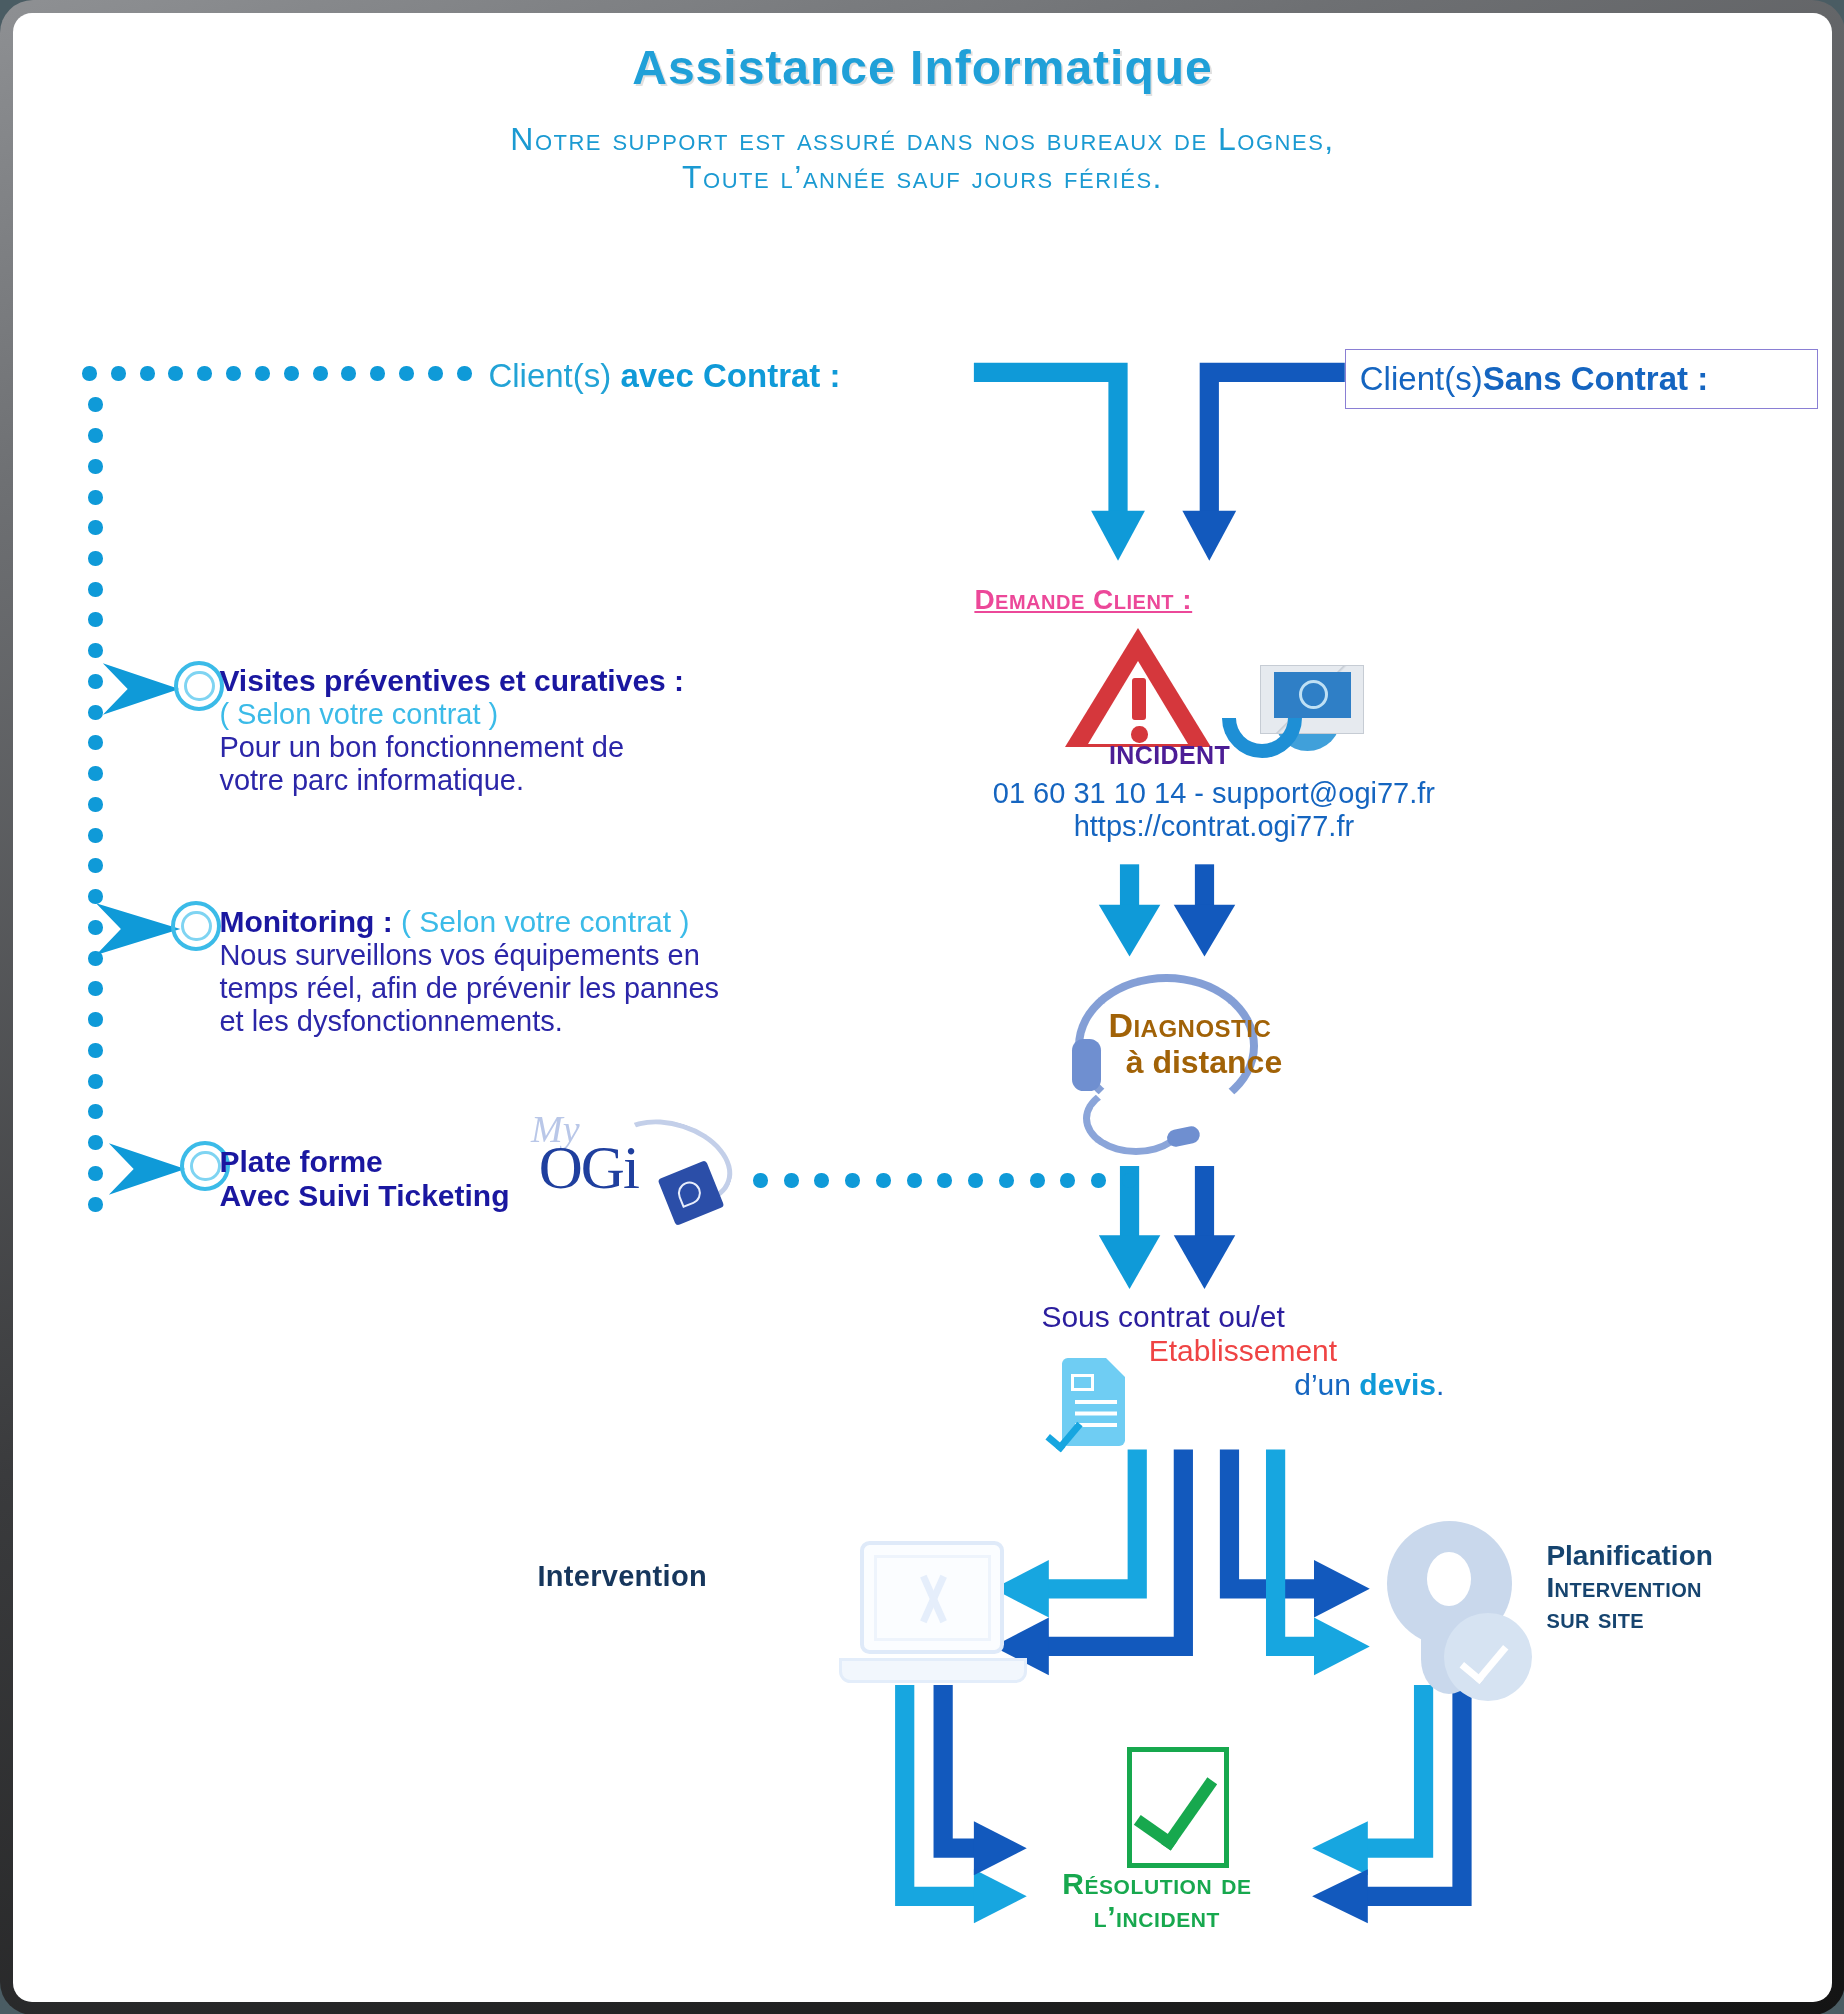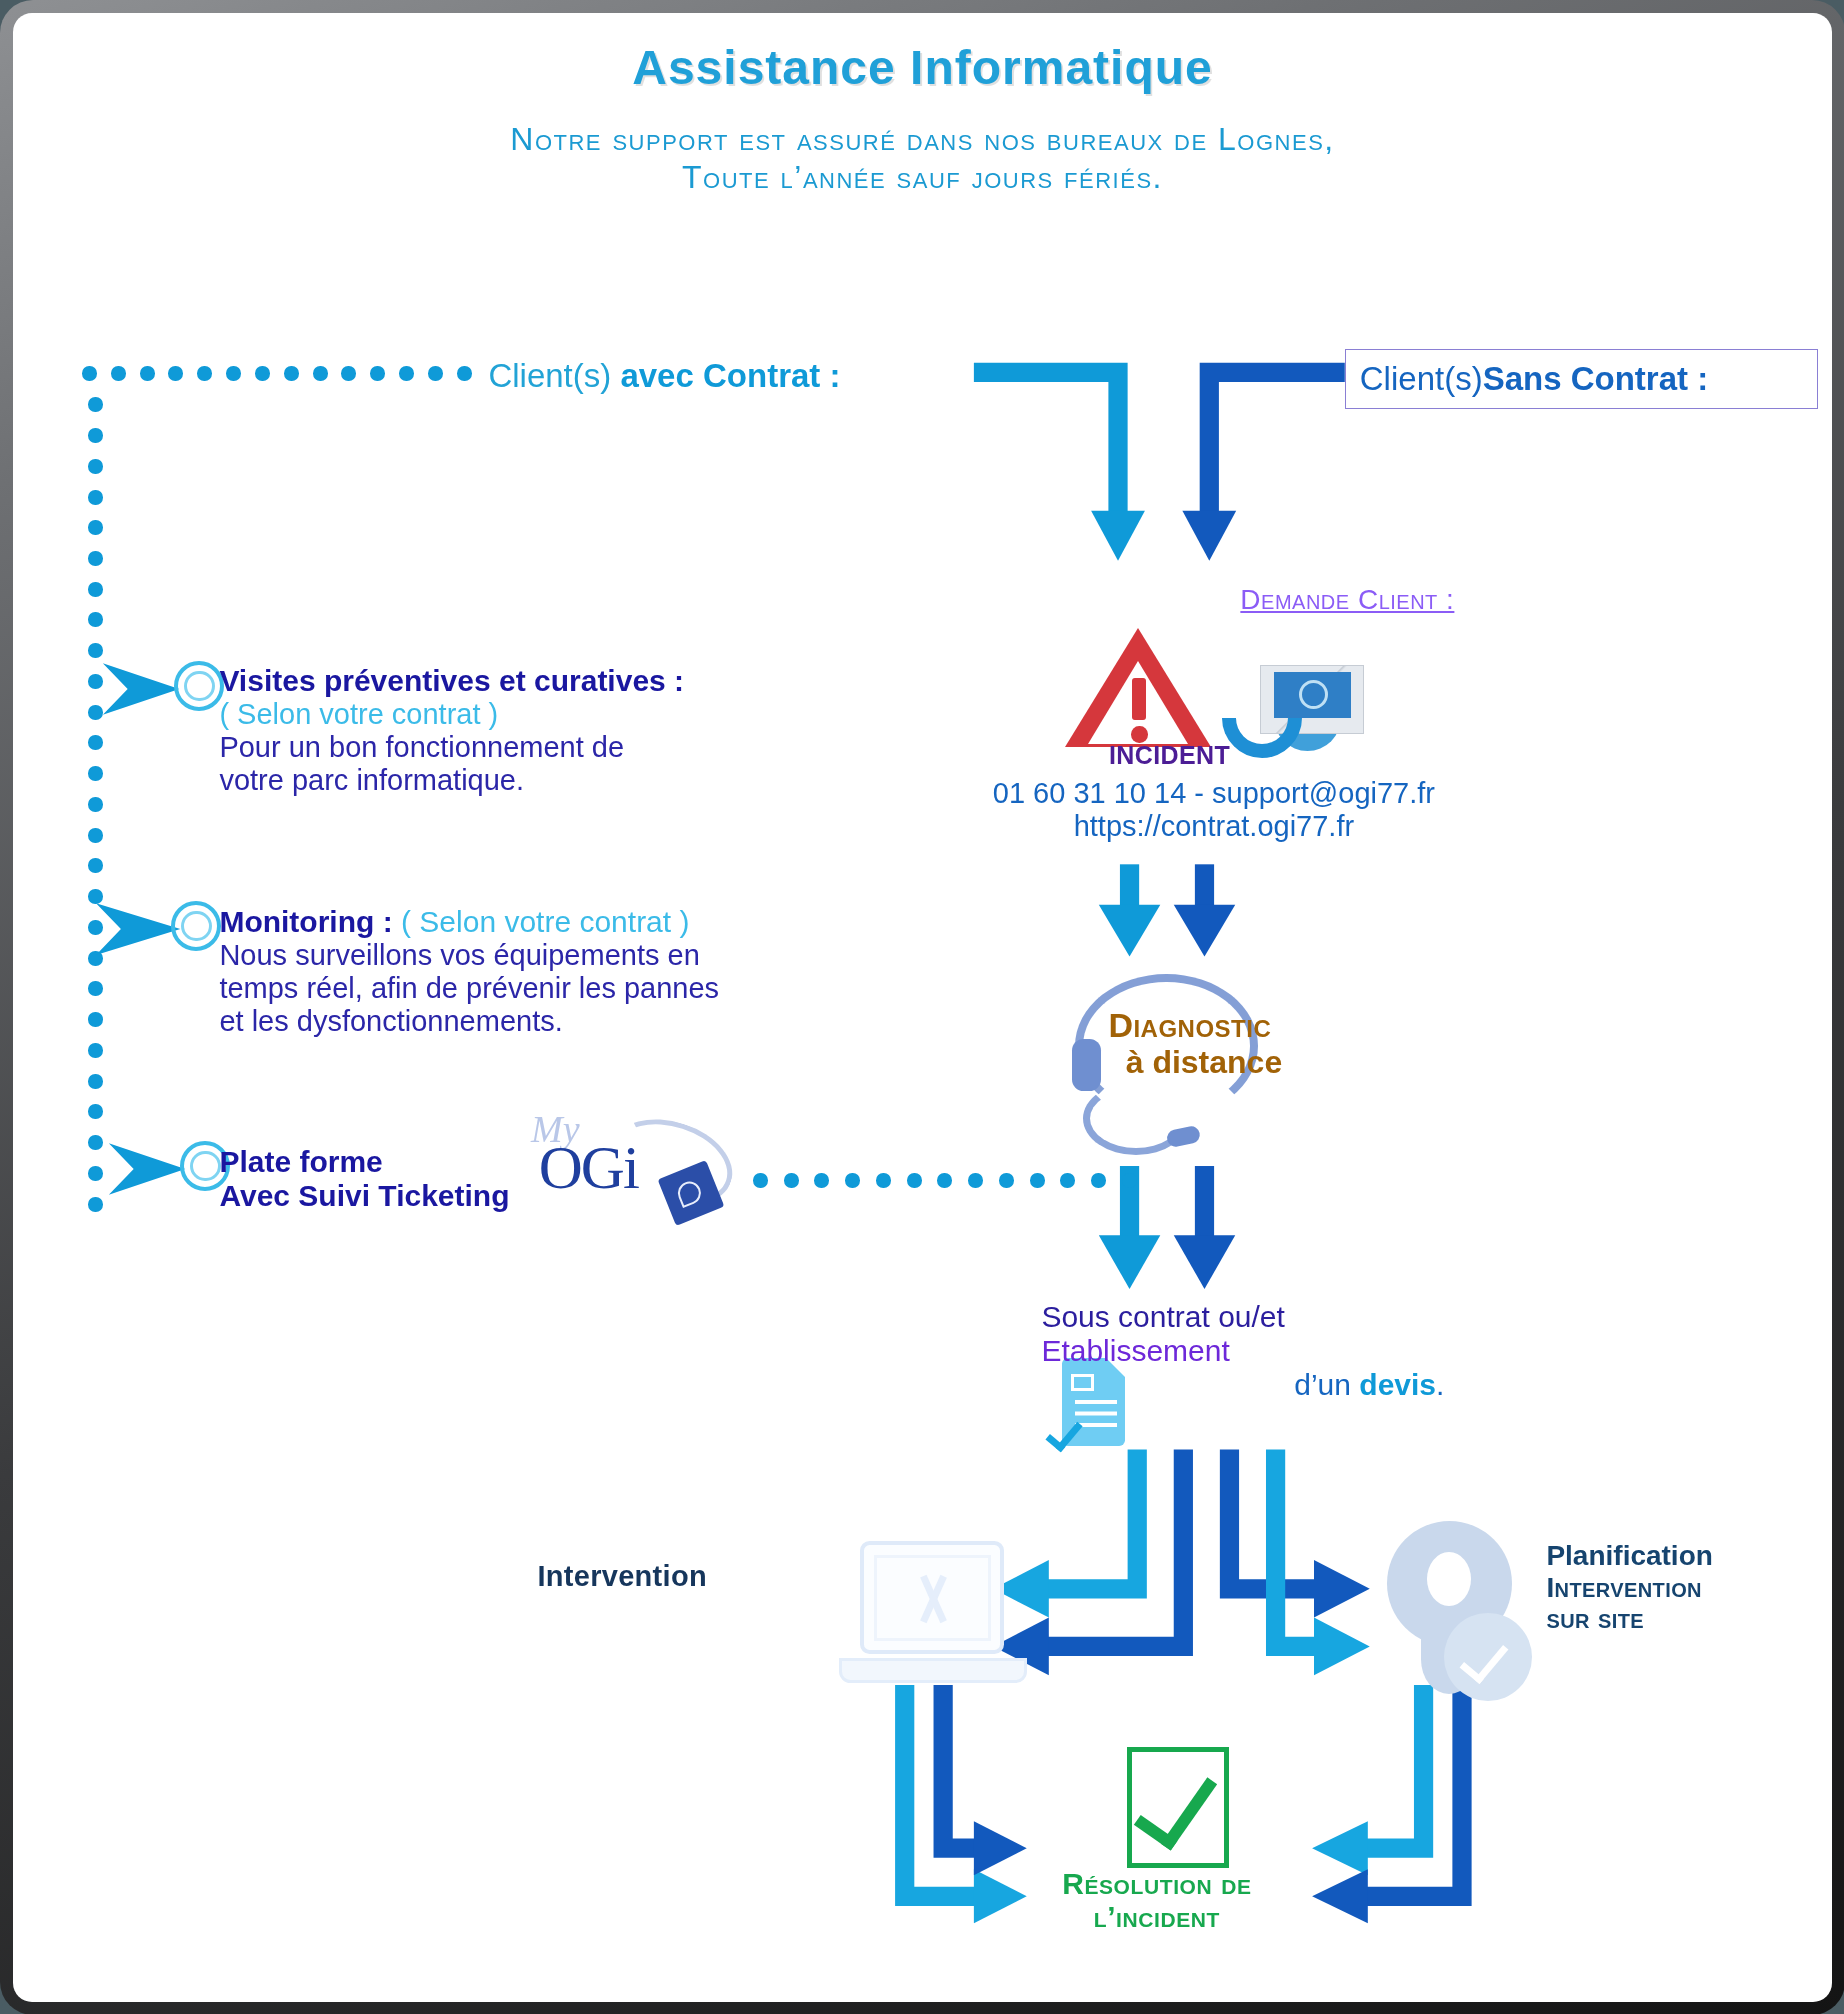--- a/index.html
+++ b/index.html
@@ -43,41 +43,41 @@
     display:flex;align-items:center;padding-left:13.4px;
   }
   .box-sans .thin{color:#1565c0;font-weight:400;font-size:33px;}
   .box-sans .bold{color:#1565c0;font-weight:bold;font-size:33px;}
 
   
   svg.layer{position:absolute;left:0;top:0;width:1818px;height:1988px;pointer-events:none;}
 
   
   .demande{
-    position:absolute;left:961px;top:571px;width:480px;text-align:right;
-    font-size:28px;color:#8b5cf6;font-weight:normal;font-variant:small-caps;
+    position:absolute;left:961px;top:571px;width:480px;text-align:left;
+    font-size:28px;color:#ec4899;font-weight:bold;font-variant:small-caps;
     letter-spacing:0.5px;text-decoration:underline;
   }
   .contact{
     position:absolute;left:893px;top:764px;width:615px;text-align:center;
     font-size:29px;color:#1565c0;line-height:1.12;
   }
   .diag{
     position:absolute;left:1095px;top:994px;width:317px;text-align:left;
     font-size:32px;color:#a16207;font-weight:bold;line-height:1.1;
   }
   .diag .l1{font-variant:small-caps;letter-spacing:0.5px;font-size:34px;}
   .diag .l2{display:block;padding-left:17.3px;}
 
   .devis{
     position:absolute;left:1028px;top:1287px;width:403px;
     font-size:30px;line-height:1.12;color:#2b1e9e;
   }
   .devis .r1{display:block;color:#2b1e9e;}
-  .devis .r2{display:block;text-align:left;color:#6d28d9;}
+  .devis .r2{display:block;text-align:center;color:#ef4444;}
   .devis .r3{display:block;text-align:right;color:#1565c0;}
   .devis .r3 b{color:#0f9ad8;}
 
   .lbl-interv{
     position:absolute;left:524px;top:1547px;font-size:29px;font-weight:bold;color:#16365c;
     letter-spacing:0.3px;
   }
   .lbl-plan{
     position:absolute;left:1533px;top:1527px;width:269px;font-size:28px;font-weight:bold;
     color:#16446f;line-height:1.12;

